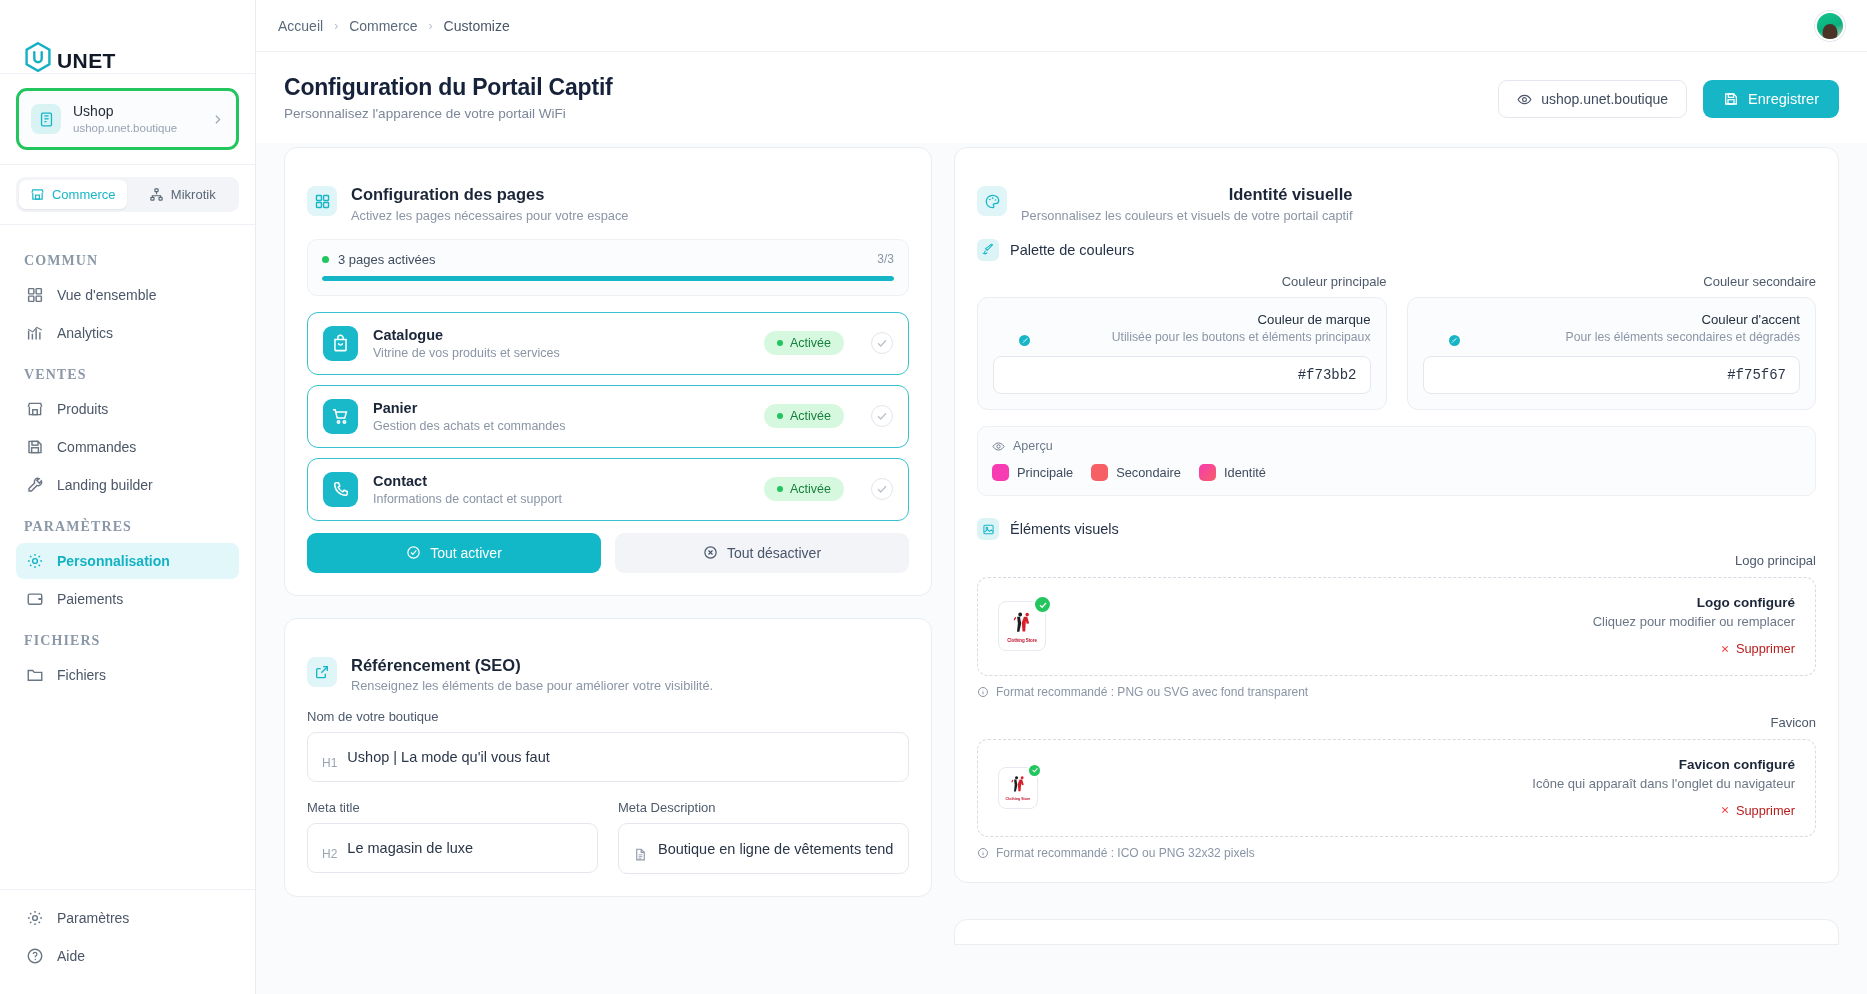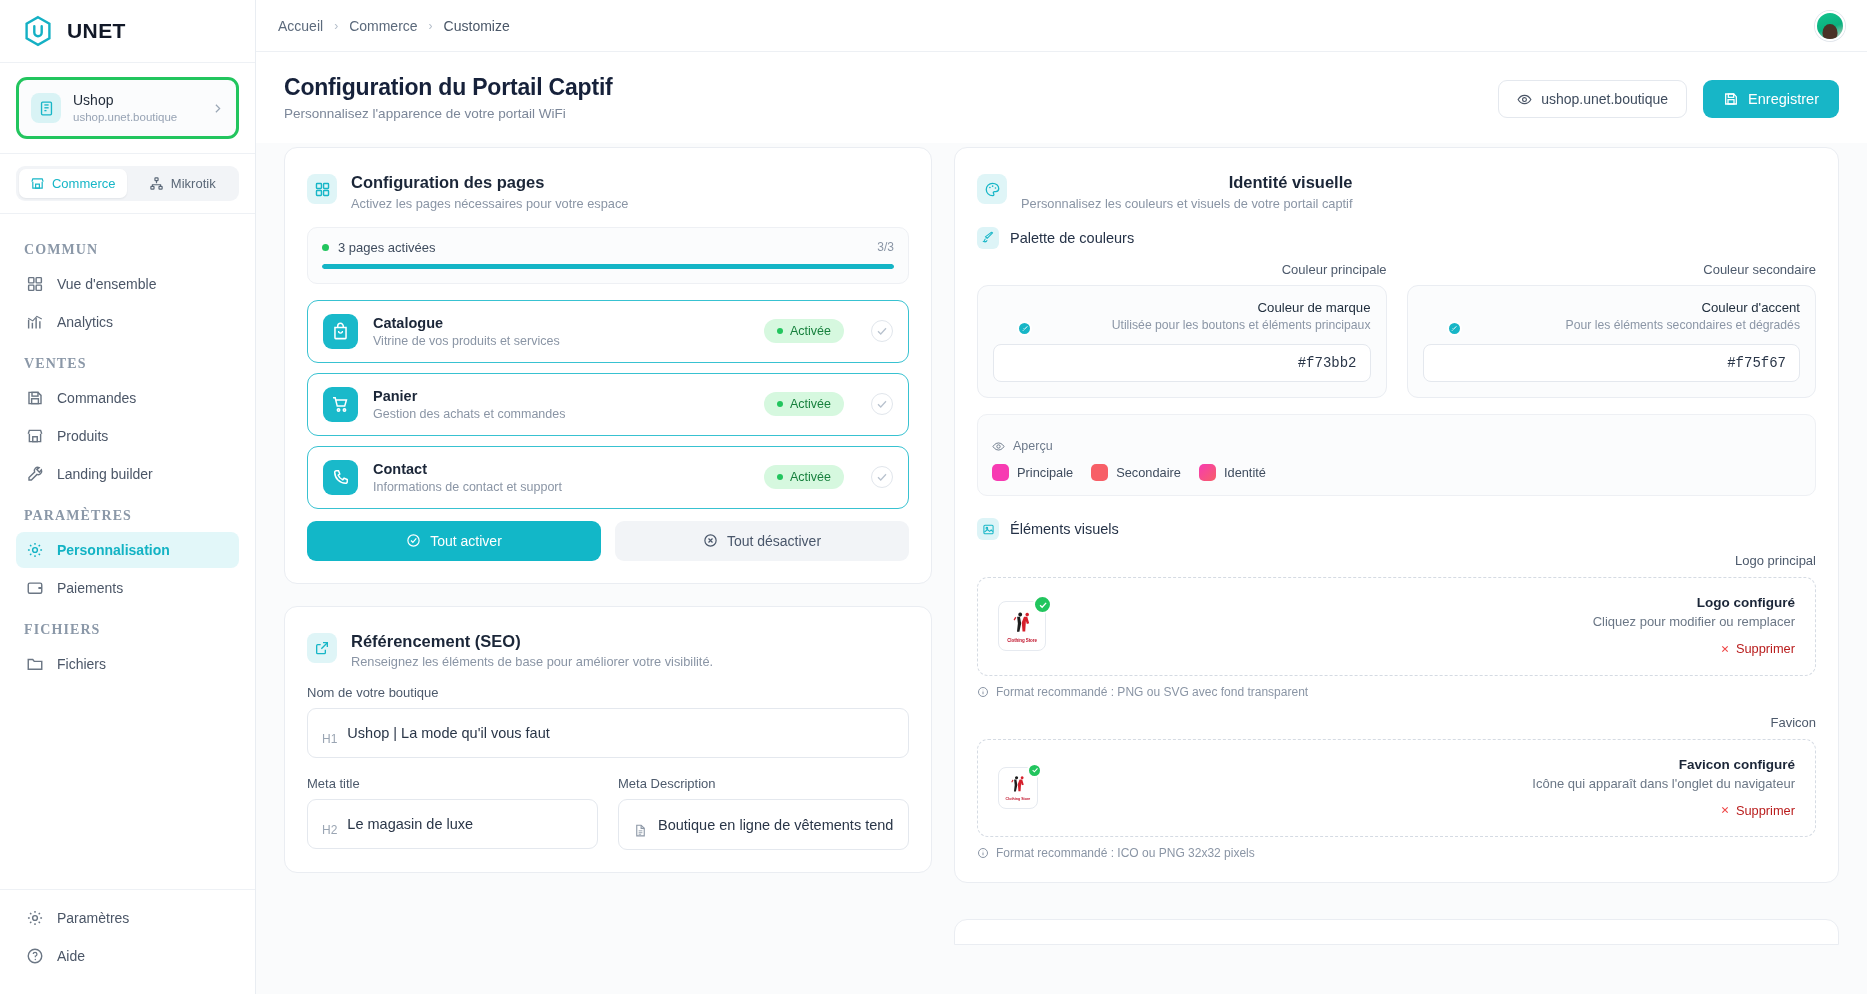--- a/index.html
+++ b/index.html
@@ -13,21 +13,21 @@
   .app { display: flex; width: 1867px; height: 994px; }
 
   
   .sidebar {
     width: 256px; height: 994px; flex: 0 0 256px;
     background: #ffffff;
     border-right: 1px solid #e9edf2;
     display: flex; flex-direction: column;
   }
   .brand {
-    height: 63px; display: flex; align-items: center; gap: 13px;
+    height: 74px; display: flex; align-items: flex-end; gap: 3px;
     padding: 0 22px; border-bottom: 1px solid #eef1f5;
   }
   .brand-logo { width: 32px; height: 32px; flex: 0 0 32px; }
   .brand-name { font-size: 21px; font-weight: 700; letter-spacing: .4px; color: #111827; }
 
   .store-wrap { padding: 14px 16px; border-bottom: 1px solid #eef1f5; }
   .store-card {
     display: flex; align-items: center; gap: 12px;
     border: 3px solid #22c55e; border-radius: 11px;
     background: #fbfcfd; padding: 11px 12px;
@@ -111,21 +111,21 @@
 
   .content {
     flex: 1; display: flex; gap: 22px; padding: 4px 28px 0 28px; overflow: hidden;
   }
   .col { display: flex; flex-direction: column; gap: 22px; min-width: 0; }
   .col-left { flex: 0 0 648px; }
   .col-right { flex: 1; text-align: right; }
 
   .card {
     background: #ffffff; border: 1px solid #eaedf2; border-radius: 13px;
-    padding: 24px 22px 22px;
+    padding: 36px 22px 22px;
   }
   .card-head { display: flex; gap: 14px; align-items: flex-start; margin-bottom: 16px; }
   .card-ico {
     width: 30px; height: 30px; flex: 0 0 30px; border-radius: 8px; background: #dff5f7;
     display: flex; align-items: center; justify-content: center; color: #17b6c7; margin-top: 2px;
   }
   .card-title { font-size: 16.5px; font-weight: 600; color: #1b2638; line-height: 1.25; }
   .card-sub { font-size: 12.8px; color: #8a95a5; margin-top: 3px; }
 
   .progress-box {
@@ -211,21 +211,21 @@
   .hex-input {
     margin-top: 11px; border: 1px solid #e4e8ee; background: #fff; border-radius: 8px;
     padding: 10px 13px; font-size: 14px; color: #2a3648;
     font-family: "Liberation Mono", monospace; cursor: text;
   }
 
   .preview-box {
     border: 1px solid #eef0f4; background: #fbfcfd; border-radius: 10px;
     padding: 12px 14px 14px; margin-top: 16px;
   }
-  .preview-label { display: flex; align-items: center; gap: 8px; font-size: 12.5px; color: #6d7a8b; margin-bottom: 11px; margin-top: 12px; }
+  .preview-label { display: flex; align-items: center; gap: 8px; font-size: 12.5px; color: #6d7a8b; margin-bottom: 11px; }
   .preview-chips { display: flex; align-items: center; gap: 18px; }
   .chip { display: flex; align-items: center; gap: 8px; font-size: 12.8px; color: #3f4c5e; }
   .chip-sq { width: 17px; height: 17px; border-radius: 5px; }
 
   .drop {
     border: 1px dashed #d5dbe3; border-radius: 11px; padding: 17px 20px;
     display: flex; align-items: center; cursor: pointer; background: #fff;
   }
   .thumb-wrap { position: relative; flex: 0 0 48px; margin-right: 16px; }
   .thumb {
@@ -337,36 +337,36 @@
             <path d="M3 7 L9 10.5 L14.5 4.5 L21 8" stroke-width="1.5"></path>
           </svg>
         </span>
         <span>Analytics</span>
       </div>
 
       <div class="nav-group-label">VENTES</div>
       <div class="nav-item">
         <span class="ico">
           <svg width="18" height="18" viewBox="0 0 24 24" fill="none" stroke="currentColor" stroke-width="1.9">
+            <path d="M3 9 L4.5 4.5 h15 L21 9"></path>
+              <path d="M4.5 9 v10.5 h15 V9"></path>
+            <rect x="9" y="13" width="6" height="6.5"></rect>
+          </svg>
+        </span>
+        <span>Produits</span>
+      </div>
+      <div class="nav-item">
+        <span class="ico">
+          <svg width="18" height="18" viewBox="0 0 24 24" fill="none" stroke="currentColor" stroke-width="1.9">
             <path d="M4 4.5 h12 L20 8.5 V19.5 H4 Z"></path>
               <rect x="8" y="4.5" width="8" height="5"></rect>
             <rect x="7.5" y="13" width="9" height="6.5"></rect>
           </svg>
         </span>
         <span>Commandes</span>
-      </div>
-      <div class="nav-item">
-        <span class="ico">
-          <svg width="18" height="18" viewBox="0 0 24 24" fill="none" stroke="currentColor" stroke-width="1.9">
-            <path d="M3 9 L4.5 4.5 h15 L21 9"></path>
-              <path d="M4.5 9 v10.5 h15 V9"></path>
-            <rect x="9" y="13" width="6" height="6.5"></rect>
-          </svg>
-        </span>
-        <span>Produits</span>
       </div>
       <div class="nav-item">
         <span class="ico">
           <svg width="18" height="18" viewBox="0 0 24 24" fill="none" stroke="currentColor" stroke-width="1.9">
             <path d="M17.5 3.5 a4.5 4.5 0 0 0-6 5.8 L4 16.8 v3.2 h3.2 l7.5-7.5 a4.5 4.5 0 0 0 5.8-6 L17.8 9.5 14.5 6.2 Z"></path>
           </svg>
         </span>
         <span>Landing builder</span>
       </div>
 

